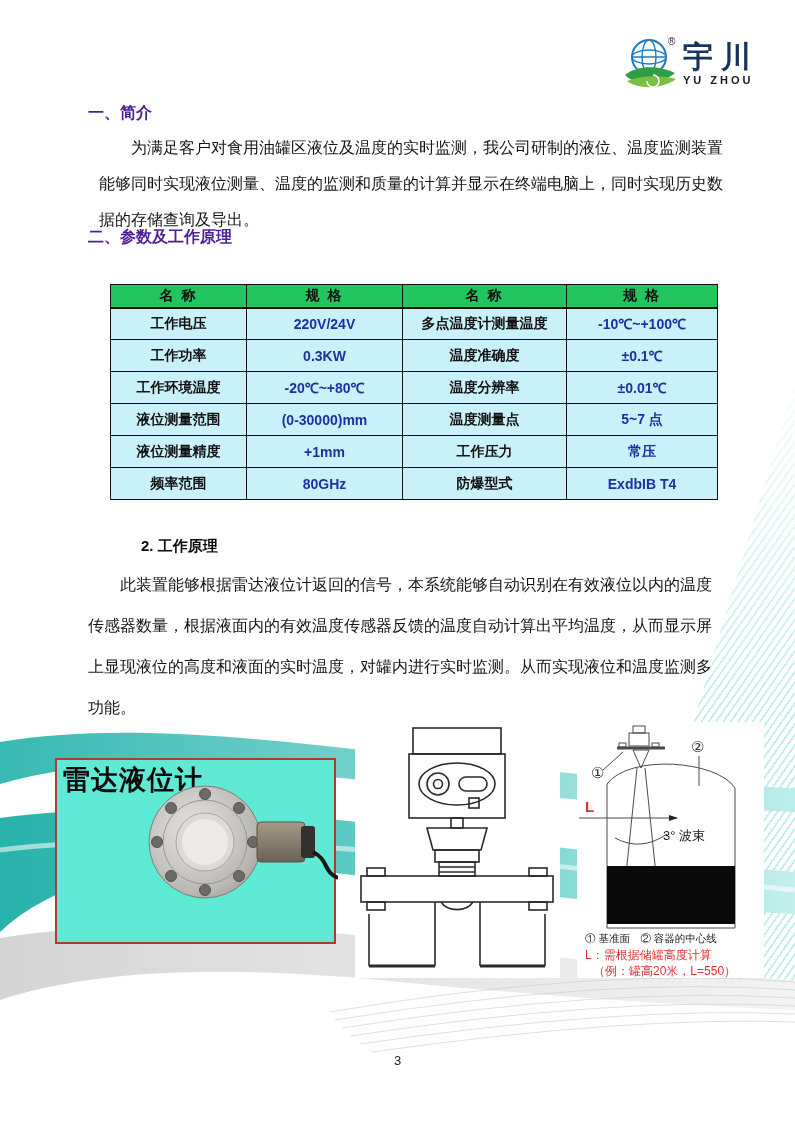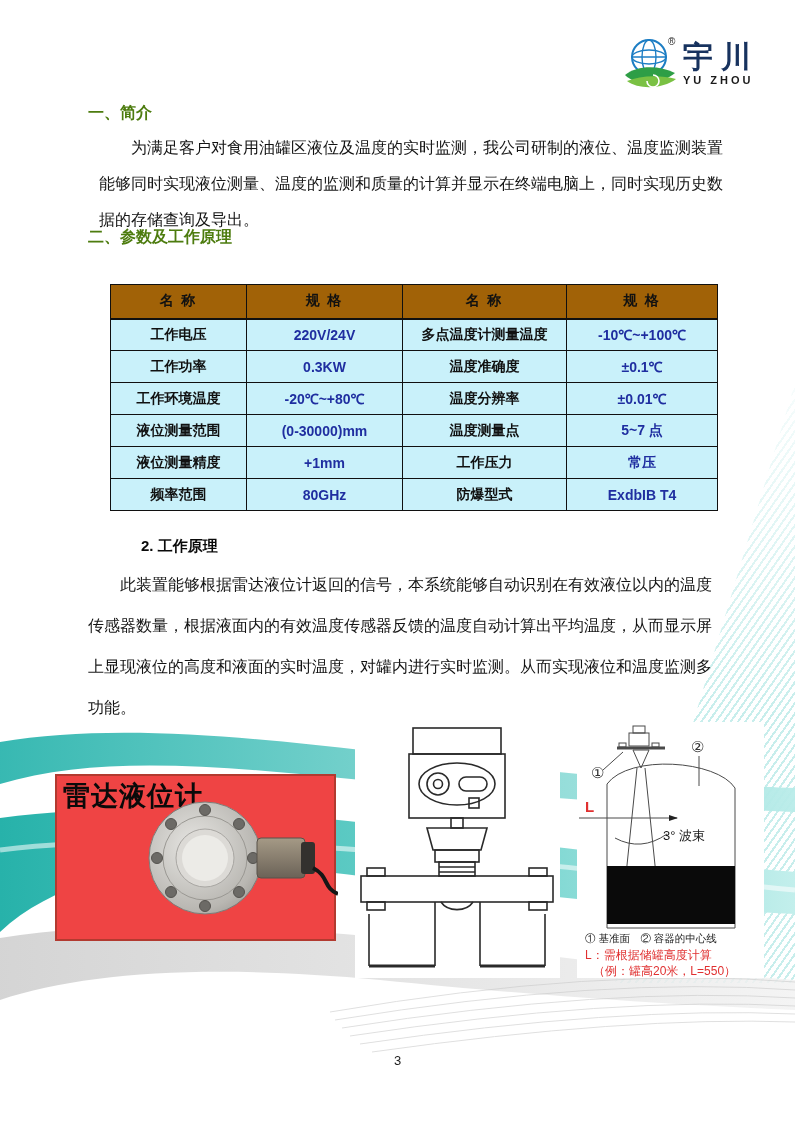--- a/index.html
+++ b/index.html
@@ -25,21 +25,21 @@
   
   .logo { position:absolute; top:33px; right:22px; width:150px; height:62px; z-index:5; display:flex; align-items:center; }
   .logo-globe { width:56px; height:58px; flex:0 0 auto; }
   .logo-text { margin-left:4px; }
   .logo-cn { font-family:"Liberation Sans", sans-serif; font-weight:bold; font-size:30px; letter-spacing:8px; color:#17325e; line-height:30px; white-space:nowrap; }
   .logo-en { font-family:"Liberation Sans", sans-serif; font-weight:bold; font-size:11px; letter-spacing:3px; color:#1a1a1a; margin-top:2px; }
 
   
   .h-main {
     position:absolute; left:88px; font-family:"Liberation Sans", sans-serif;
-    font-weight:bold; font-size:16px; color:#4d7c0f; z-index:4;
+    font-weight:bold; font-size:16px; color:#4c1d95; z-index:4;
   }
   .h-sub {
     position:absolute; left:108px; font-family:"Liberation Sans", sans-serif;
     font-weight:bold; font-size:15px; color:#0a0a0a; z-index:4;
   }
   .para {
     position:absolute; left:88px; width:624px; font-size:16px; color:#141414;
     text-align:justify; text-indent:2em; z-index:4;
   }
   #para-intro { top:130px; line-height:36px;margin-left:11px; }
@@ -53,33 +53,33 @@
   
   .param-table {
     position:absolute; left:110px; top:284px; width:607px; z-index:4;
     border-collapse:collapse; table-layout:fixed;
     font-family:"Liberation Sans", sans-serif; font-weight:bold; font-size:14px;
   }
   .param-table td {
     border:1.5px solid #101010; text-align:center; vertical-align:middle;
     height:32px; padding:0 2px; overflow:hidden;
   }
-  .param-table tr.hdr td { background:#a16207; height:34px; letter-spacing:2px; border-bottom-width:2.5px;font-family:Liberation Serif, serif; }
+  .param-table tr.hdr td { background:#22c55e; height:23px; letter-spacing:2px; border-bottom-width:2.5px; }
   .param-table tr.row td { background:#C9F1FA; }
   .param-table td.val { color:#1F2EA0; }
   .param-table col.c1 { width:136px; } .param-table col.c2 { width:156px; }
   .param-table col.c3 { width:164px; } .param-table col.c4 { width:151px; }
 
   
   .fig-box { position:absolute; background:#ffffff; z-index:3; }
   #fig-mid   { left:355px; top:722px; width:205px; height:256px; }
   #fig-right { left:577px; top:722px; width:187px; height:256px; }
   #fig-photo {
-    left:55px; top:774px; width:281px; height:167px; z-index:4;
-    background:#ef4444; border:2.5px solid #b23a30; position:absolute;
+    left:55px; top:758px; width:281px; height:186px; z-index:4;
+    background:#5eead4; border:2.5px solid #b23a30; position:absolute;
   }
   #fig-photo .photo-label {
     position:absolute; left:6px; top:2px;
     font-family:"Liberation Sans", sans-serif; font-weight:bold; font-size:27px; color:#0a0a0a;
     letter-spacing:1px;
   }
   .page-num {
     position:absolute; left:0; top:1053px; width:100%; text-align:center;
     font-size:13px; color:#222; z-index:4; font-family:"Liberation Sans", sans-serif;
   }

